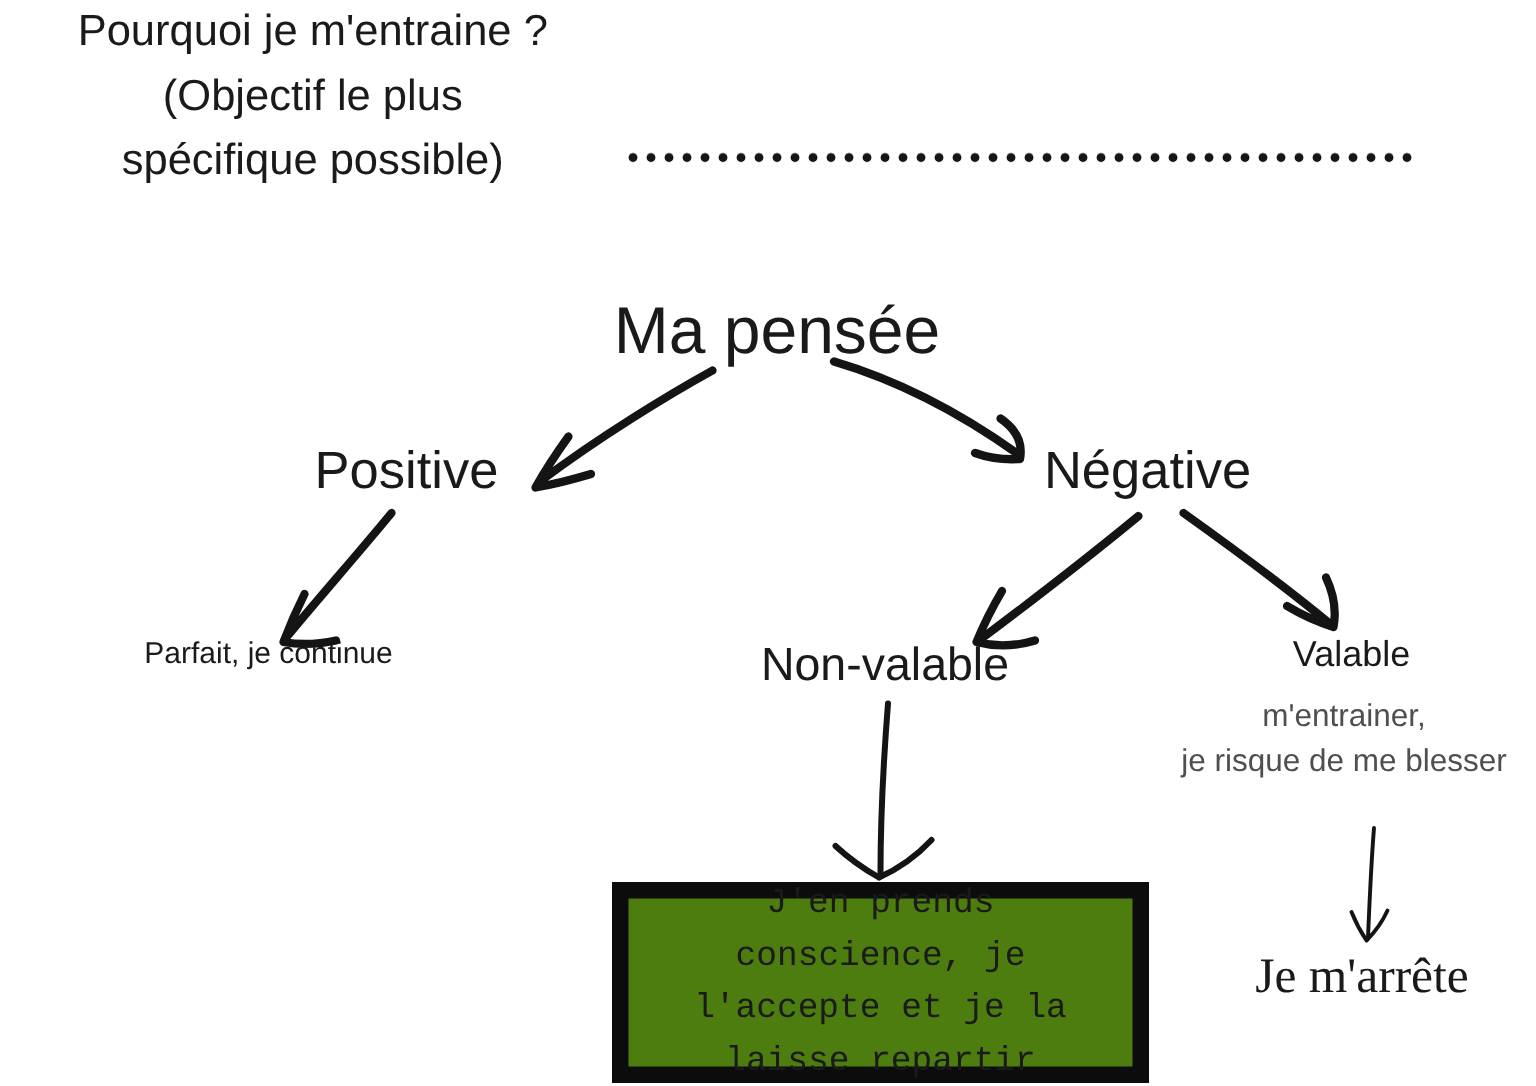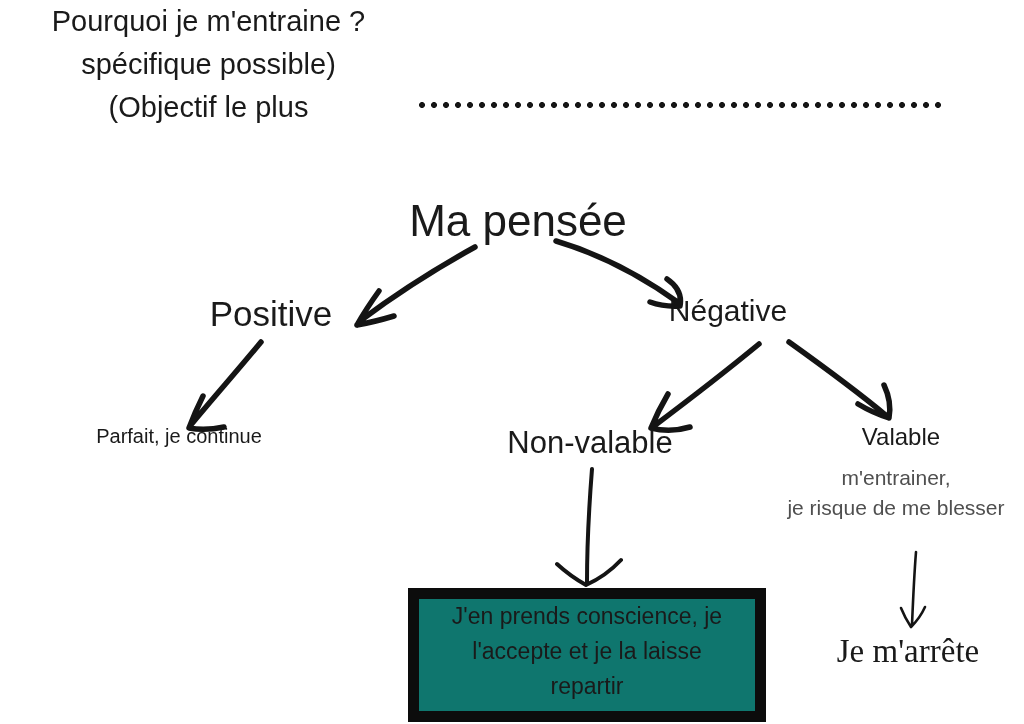--- a/index.html
+++ b/index.html
@@ -5,46 +5,46 @@
   html,body{margin:0;padding:0;background:#ffffff;}
   body{font-family:"Liberation Sans","DejaVu Sans",sans-serif;color:#1a1a1a;}
   .canvas{position:relative;width:1024px;height:724px;background:#ffffff;overflow:hidden;}
   .node{position:absolute;text-align:center;white-space:nowrap;}
   .question{left:30px;top:74px;width:385px;font-size:29px;line-height:43px;text-align:center;margin-left:16px;}
   .blank-line{position:absolute;left:418px;top:101px;width:527px;height:9px;
       background-image:radial-gradient(circle at 4px 4px,#161616 2.7px,transparent 3.2px);
       background-size:12px 9px;background-repeat:repeat-x;}
   .root{left:368px;top:196px;width:300px;font-size:44px;}
   .positive{left:151px;top:294px;width:240px;font-size:35px;}
-  .negative{left:608px;top:294px;width:240px;font-size:30px;}
+  .negative{left:645px;top:294px;width:240px;font-size:35px;}
   .parfait{left:18px;top:425px;width:322px;font-size:20px;}
   .nonvalable{left:480px;top:425px;width:220px;font-size:31px;}
   .valable{left:791px;top:423px;width:220px;font-size:24px;}
   .valable-ex{position:absolute;left:768px;top:463px;width:256px;text-align:center;
       font-size:21px;line-height:30px;color:#4f4f4f;}
   .arrete{left:808px;top:633px;width:200px;font-size:33px;font-family:Liberation Serif, serif;}
   .action-box{position:absolute;left:408px;top:588px;width:358px;height:134px;
-      border:11px solid #0c0c0c;background:#0f766e;box-sizing:border-box;
-      display:flex;justify-content:center;}
+      border:11px solid #0c0c0c;background:#4d7c0f;box-sizing:border-box;
+      display:flex;align-items:center;justify-content:center;font-family:Liberation Mono, monospace;}
   .action-box .inner{width:300px;text-align:center;font-size:23px;line-height:35px;white-space:normal;}
   svg.arrows{position:absolute;left:0;top:0;pointer-events:none;}
   svg.arrows path{fill:none;stroke:#141414;stroke-linecap:round;stroke-linejoin:round;}
   .w-thick{stroke-width:5.5px;}
   .w-med{stroke-width:4px;}
   .w-thin{stroke-width:2.6px;}
 </style>
 </head>
 <body>
 
 <div class="canvas">
 
   <div class="question">
     <div>Pourquoi je m'entraine ?</div>
+    <div>(Objectif le plus</div>
     <div>spécifique possible)</div>
-    <div>(Objectif le plus</div>
   </div>
 
   <div class="blank-line"></div>
 
   <div class="node root">Ma pensée</div>
   <div class="node positive">Positive</div>
   <div class="node negative">Négative</div>
   <div class="node parfait">Parfait, je continue</div>
   <div class="node nonvalable">Non-valable</div>
   <div class="node valable">Valable</div>

